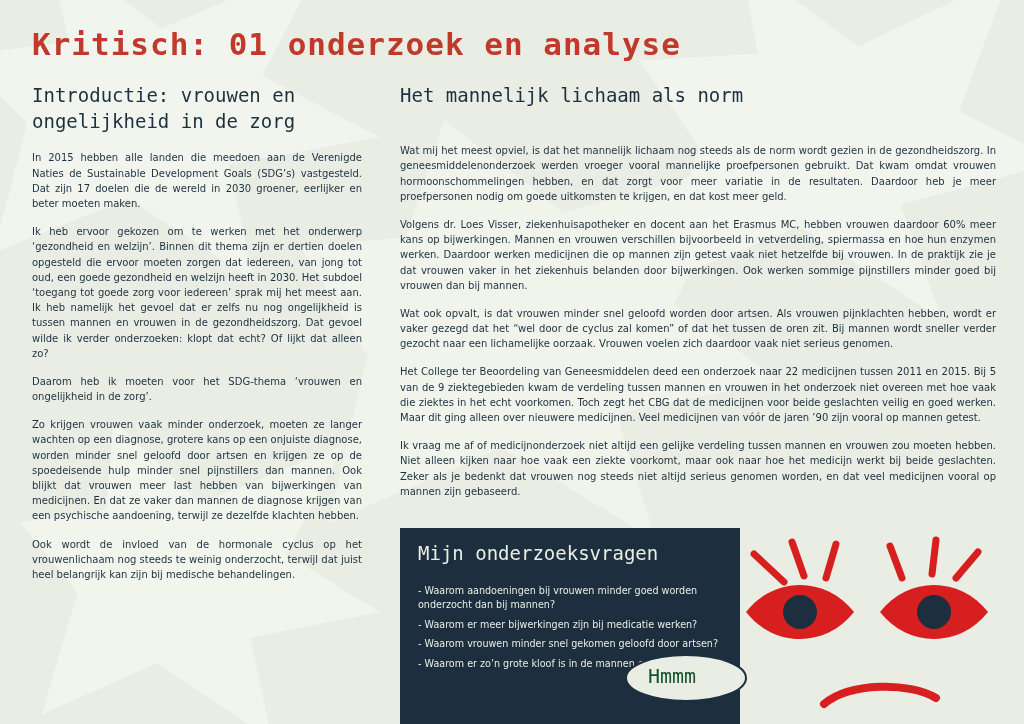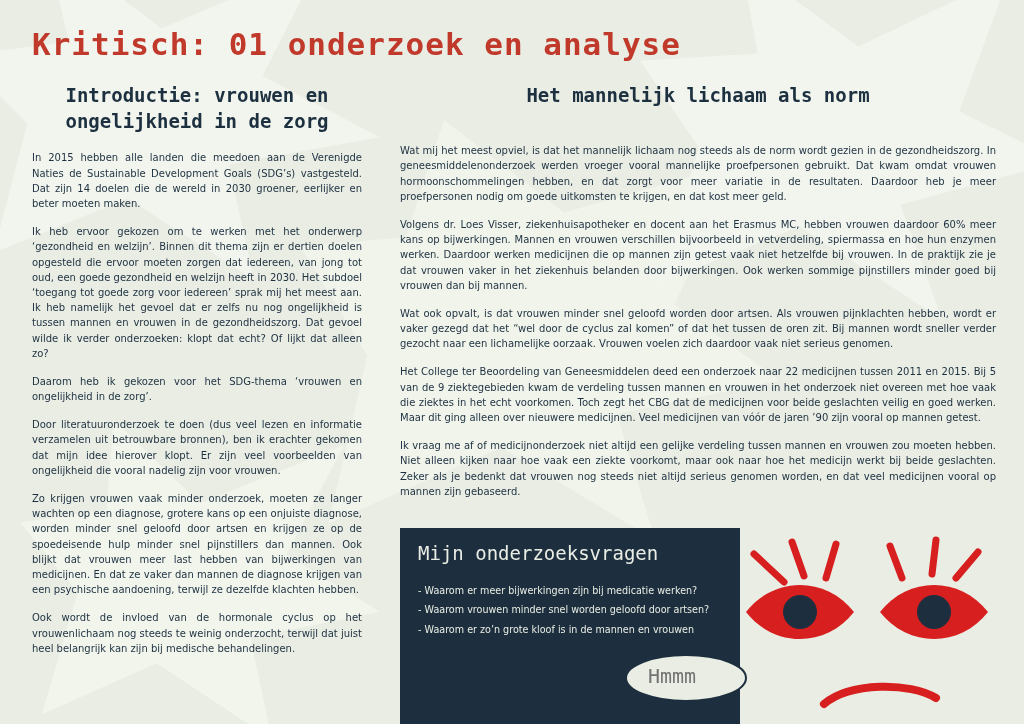--- a/index.html
+++ b/index.html
@@ -67,25 +67,24 @@
   .col-right {
     position: absolute;
     left: 400px; top: 82px;
     width: 596px;
   }
 
   h2.sec {
     margin: 0 0 16px 0;
     font-family: "DejaVu Sans Mono", monospace;
     font-size: 19px;
-    font-weight: bold;
+    font-weight: normal;
     color: #1d3040;
     line-height: 1.38;
     letter-spacing: 0px;
-    text-align: center;
   }
   h2.sec.right { margin-bottom: 35px; }
 
   p.body {
     margin: 0 0 13px 0;
     font-size: 10px;
     line-height: 1.52;
     color: #1d3040;
     text-align: justify;
     font-family: "DejaVu Sans", sans-serif;
@@ -129,61 +128,61 @@
     left: 625px; top: 654px;
     z-index: 4;
     width: 122px; height: 48px;
   }
   .speech-text {
     position: absolute;
     left: 648px; top: 664px;
     z-index: 5;
     font-family: "DejaVu Sans Mono", monospace;
     font-size: 20px;
-    color: #737373;
+    color: #14532d;
   }
 </style>
 </head>
 <body>
 
 <div id="page">
 
   <div class="bg-shape star1"></div>
   <div class="bg-shape star2"></div>
   <div class="bg-shape star3"></div>
   <div class="bg-shape star4"></div>
 
   <div class="content">
 
     <h1 class="title">Kritisch: 01 onderzoek en analyse</h1>
 
     <div class="col-left">
       <h2 class="sec">Introductie: vrouwen en ongelijkheid in de zorg</h2>
-      <p class="body">In 2015 hebben alle landen die meedoen aan de Verenigde Naties de Sustainable Development Goals (SDG’s) vastgesteld. Dat zijn 14 doelen die de wereld in 2030 groener, eerlijker en beter moeten maken.</p>
+      <p class="body">In 2015 hebben alle landen die meedoen aan de Verenigde Naties de Sustainable Development Goals (SDG’s) vastgesteld. Dat zijn 17 doelen die de wereld in 2030 groener, eerlijker en beter moeten maken.</p>
       <p class="body">Ik heb ervoor gekozen om te werken met het onderwerp ‘gezondheid en welzijn’. Binnen dit thema zijn er dertien doelen opgesteld die ervoor moeten zorgen dat iedereen, van jong tot oud, een goede gezondheid en welzijn heeft in 2030. Het subdoel ‘toegang tot goede zorg voor iedereen’ sprak mij het meest aan. Ik heb namelijk het gevoel dat er zelfs nu nog ongelijkheid is tussen mannen en vrouwen in de gezondheidszorg. Dat gevoel wilde ik verder onderzoeken: klopt dat echt? Of lijkt dat alleen zo?</p>
-      <p class="body">Daarom heb ik gekozen voor het SDG-thema ‘vrouwen en ongelijkheid in de zorg’.</p>
-      <p class="body">Door literatuuronderzoek te doen (dus veel lezen en informatie verzamelen uit betrouwbare bronnen), ben ik erachter gekomen dat mijn idee hierover klopt. Er zijn veel voorbeelden van ongelijkheid die vooral nadelig zijn voor vrouwen.</p>
+      <p class="body">Daarom heb ik moeten voor het SDG-thema ‘vrouwen en ongelijkheid in de zorg’.</p>
       <p class="body">Zo krijgen vrouwen vaak minder onderzoek, moeten ze langer wachten op een diagnose, grotere kans op een onjuiste diagnose, worden minder snel geloofd door artsen en krijgen ze op de spoedeisende hulp minder snel pijnstillers dan mannen. Ook blijkt dat vrouwen meer last hebben van bijwerkingen van medicijnen. En dat ze vaker dan mannen de diagnose krijgen van een psychische aandoening, terwijl ze dezelfde klachten hebben.</p>
       <p class="body">Ook wordt de invloed van de hormonale cyclus op het vrouwenlichaam nog steeds te weinig onderzocht, terwijl dat juist heel belangrijk kan zijn bij medische behandelingen.</p>
     </div>
 
     <div class="col-right">
       <h2 class="sec right">Het mannelijk lichaam als norm</h2>
       <p class="body">Wat mij het meest opviel, is dat het mannelijk lichaam nog steeds als de norm wordt gezien in de gezondheidszorg. In geneesmiddelenonderzoek werden vroeger vooral mannelijke proefpersonen gebruikt. Dat kwam omdat vrouwen hormoonschommelingen hebben, en dat zorgt voor meer variatie in de resultaten. Daardoor heb je meer proefpersonen nodig om goede uitkomsten te krijgen, en dat kost meer geld.</p>
       <p class="body">Volgens dr. Loes Visser, ziekenhuisapotheker en docent aan het Erasmus MC, hebben vrouwen daardoor 60% meer kans op bijwerkingen. Mannen en vrouwen verschillen bijvoorbeeld in vetverdeling, spiermassa en hoe hun enzymen werken. Daardoor werken medicijnen die op mannen zijn getest vaak niet hetzelfde bij vrouwen. In de praktijk zie je dat vrouwen vaker in het ziekenhuis belanden door bijwerkingen. Ook werken sommige pijnstillers minder goed bij vrouwen dan bij mannen.</p>
       <p class="body">Wat ook opvalt, is dat vrouwen minder snel geloofd worden door artsen. Als vrouwen pijnklachten hebben, wordt er vaker gezegd dat het “wel door de cyclus zal komen” of dat het tussen de oren zit. Bij mannen wordt sneller verder gezocht naar een lichamelijke oorzaak. Vrouwen voelen zich daardoor vaak niet serieus genomen.</p>
       <p class="body">Het College ter Beoordeling van Geneesmiddelen deed een onderzoek naar 22 medicijnen tussen 2011 en 2015. Bij 5 van de 9 ziektegebieden kwam de verdeling tussen mannen en vrouwen in het onderzoek niet overeen met hoe vaak die ziektes in het echt voorkomen. Toch zegt het CBG dat de medicijnen voor beide geslachten veilig en goed werken. Maar dit ging alleen over nieuwere medicijnen. Veel medicijnen van vóór de jaren ’90 zijn vooral op mannen getest.</p>
       <p class="body">Ik vraag me af of medicijnonderzoek niet altijd een gelijke verdeling tussen mannen en vrouwen zou moeten hebben. Niet alleen kijken naar hoe vaak een ziekte voorkomt, maar ook naar hoe het medicijn werkt bij beide geslachten. Zeker als je bedenkt dat vrouwen nog steeds niet altijd serieus genomen worden, en dat veel medicijnen vooral op mannen zijn gebaseerd.</p>
     </div>
 
     <div class="qbox">
       <h3>Mijn onderzoeksvragen</h3>
       <ul>
+        <li>- Waarom aandoeningen bij vrouwen minder goed worden onderzocht dan bij mannen?</li>
         <li>- Waarom er meer bijwerkingen zijn bij medicatie werken?</li>
-        <li>- Waarom vrouwen minder snel worden geloofd door artsen?</li>
+        <li>- Waarom vrouwen minder snel gekomen geloofd door artsen?</li>
         <li>- Waarom er zo’n grote kloof is in de mannen en vrouwen</li>
       </ul>
     </div>
 
     <svg class="illus" viewBox="0 0 284 204">
 
       <path d="M14 34 L44 62" stroke="#d81f1f" stroke-width="7" stroke-linecap="round" fill="none"></path>
       <path d="M52 22 L64 56" stroke="#d81f1f" stroke-width="7" stroke-linecap="round" fill="none"></path>
       <path d="M96 24 L86 58" stroke="#d81f1f" stroke-width="7" stroke-linecap="round" fill="none"></path>
 

